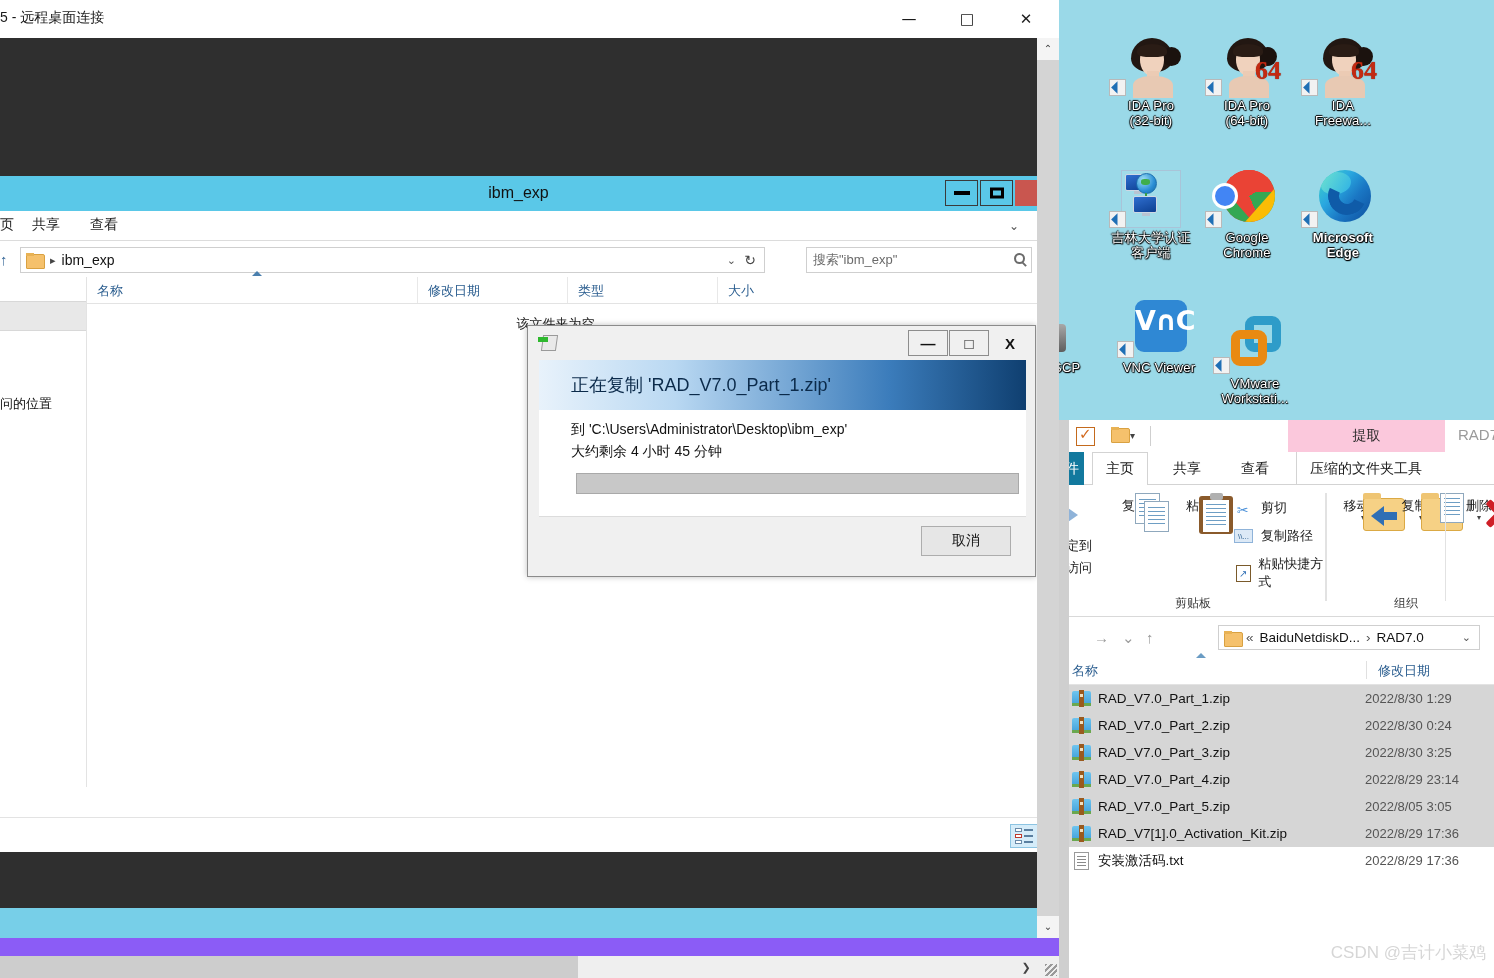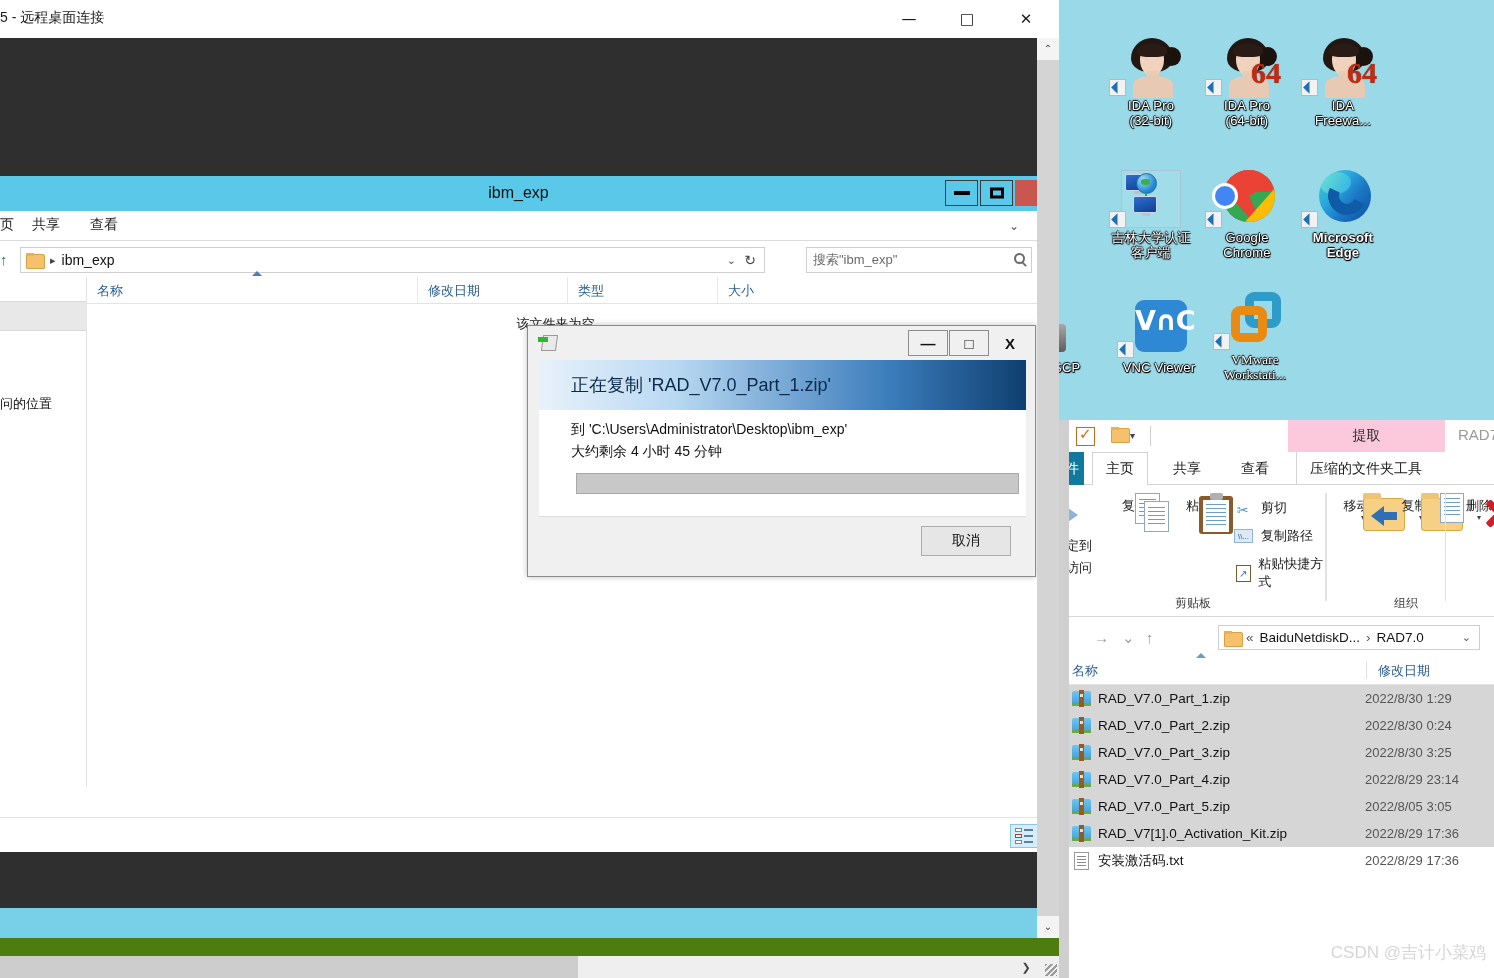--- a/index.html
+++ b/index.html
@@ -44,21 +44,21 @@
     position:absolute; left:15px; top:9px; width:24px; height:29px;
     background:#f0d2bd; border-radius:48% 48% 52% 52%/42% 42% 58% 58%;
   }
   .ida-hairfront { position:absolute; left:12px; top:6px; width:30px; height:13px; background:#2a1c15; border-radius:50% 50% 30% 30%; }
   .ida-neck { position:absolute; left:22px; top:33px; width:12px; height:10px; background:#eccbb4; }
   .ida-body {
     position:absolute; left:8px; top:38px; width:40px; height:22px;
     background:#e8c9b3; border-radius:42% 42% 0 0;
   }
   .ida-64 {
-    position:absolute; right:-6px; top:20px; font-size:30px; font-weight:bold;
+    position:absolute; right:-6px; top:20px; font-size:26px; font-weight:bold;
     color:#c32a12; font-family:"Liberation Serif",serif; line-height:1;
     text-shadow:0 0 1px #7a1608;
   }
 
   
   .jl-box { position:absolute; left:18px; top:0; width:60px; height:58px; border:1px solid #a9c4d8; background:rgba(255,255,255,.08); }
   .mon { position:absolute; width:24px; height:17px; background:linear-gradient(160deg,#2f6fd0,#0d3f91); border:1px solid #cfd8e4; border-radius:2px; }
   .mon::after { content:""; position:absolute; left:8px; bottom:-4px; width:8px; height:3px; background:#b9c4d2; }
   .globe { position:absolute; left:33px; top:3px; width:21px; height:21px; border-radius:50%;
     background:radial-gradient(circle at 32% 30%,#9fe0f5,#2b8fd6 60%,#14659f);
@@ -103,21 +103,21 @@
   .vnc { position:absolute; left:24px; top:0; width:52px; height:52px; background:#2f88d4; border-radius:9px; }
   .vnc-txt { position:absolute; left:0; top:5px; width:52px; text-align:right; color:#fff;
     font-size:27px; font-weight:bold; font-family:"DejaVu Sans",sans-serif; letter-spacing:-1px; }
 
   
   .vmw { position:absolute; left:24px; top:0; width:52px; height:52px; }
   .vmw-b { position:absolute; left:14px; top:0; width:36px; height:36px; border:9px solid #2e9cc9; border-radius:9px; }
   .vmw-o { position:absolute; left:0; top:14px; width:36px; height:36px; border:9px solid #e98a12; border-radius:9px; }
 
   
-  #rdp { position:absolute; left:0; top:0; width:1059px; height:978px; background:#4d7c0f; }
+  #rdp { position:absolute; left:0; top:0; width:1059px; height:978px; background:#8b5cf6; }
   #rdp-title {
     height:38px; background:#fff; position:relative; border-bottom:0;
   }
   #rdp-title .t {
     position:absolute; left:0; top:9px; font-size:14px; color:#1a1a1a;
   }
   .wbtn { position:absolute; top:0; width:46px; height:38px; cursor:default; }
   .wbtn span { position:absolute; left:50%; top:50%; transform:translate(-50%,-50%);
     font-size:15px; color:#1a1a1a; font-family:"DejaVu Sans",sans-serif; }
   #rdp-body { position:absolute; left:0; top:38px; width:1037px; height:900px; background:#2f2f2f; overflow:hidden; }
@@ -427,21 +427,21 @@
   <div class="dicon" style="left:52px;top:300px;">
     <span class="glyph">
       <span class="vnc">
           <span class="vnc-txt">V∩C</span>
         </span>
       <span class="shortcut-arrow"></span>
     </span>
     <span class="label">VNC Viewer</span>
   </div>
 
-  <div class="dicon" style="left:148px;top:292px;font-family:Liberation Serif, serif;">
+  <div class="dicon" style="left:148px;top:316px;">
     <span class="glyph">
       <span class="vmw">
           <span class="vmw-b"></span>
           <span class="vmw-o"></span>
         </span>
       <span class="shortcut-arrow"></span>
     </span>
     <span class="label">VMware
 Workstati...</span>
   </div>

